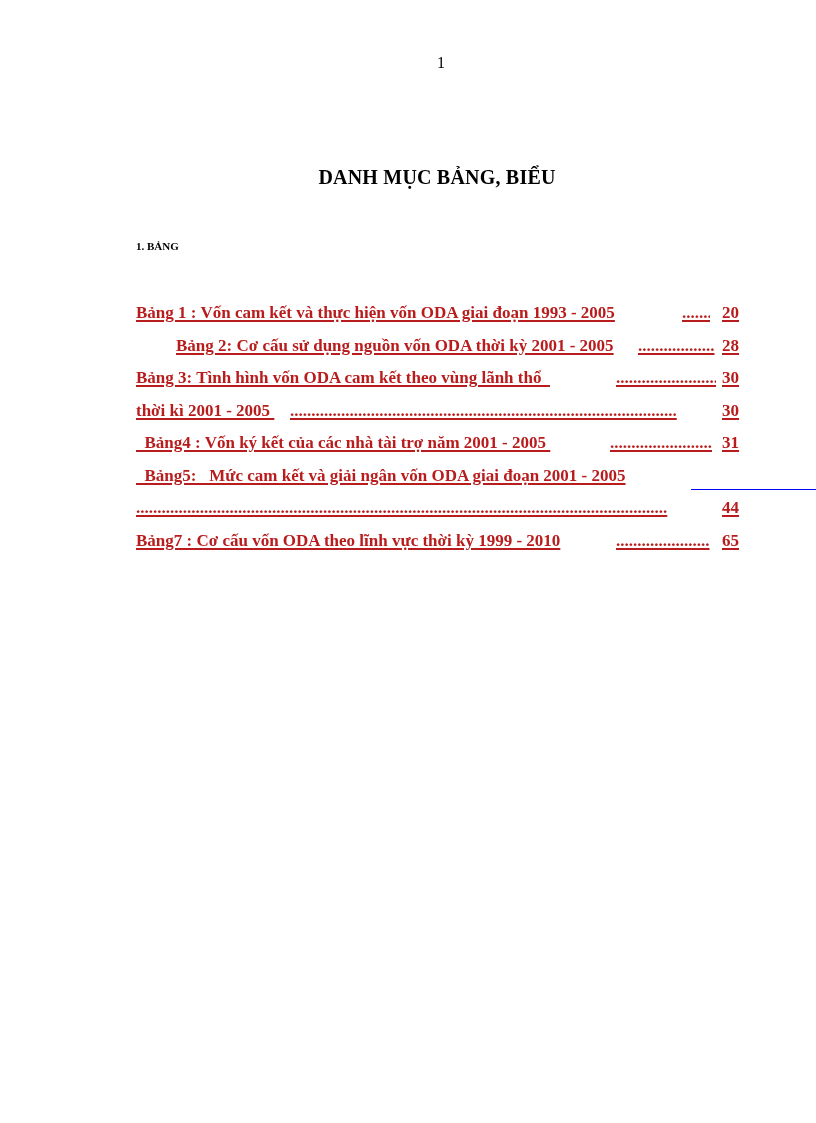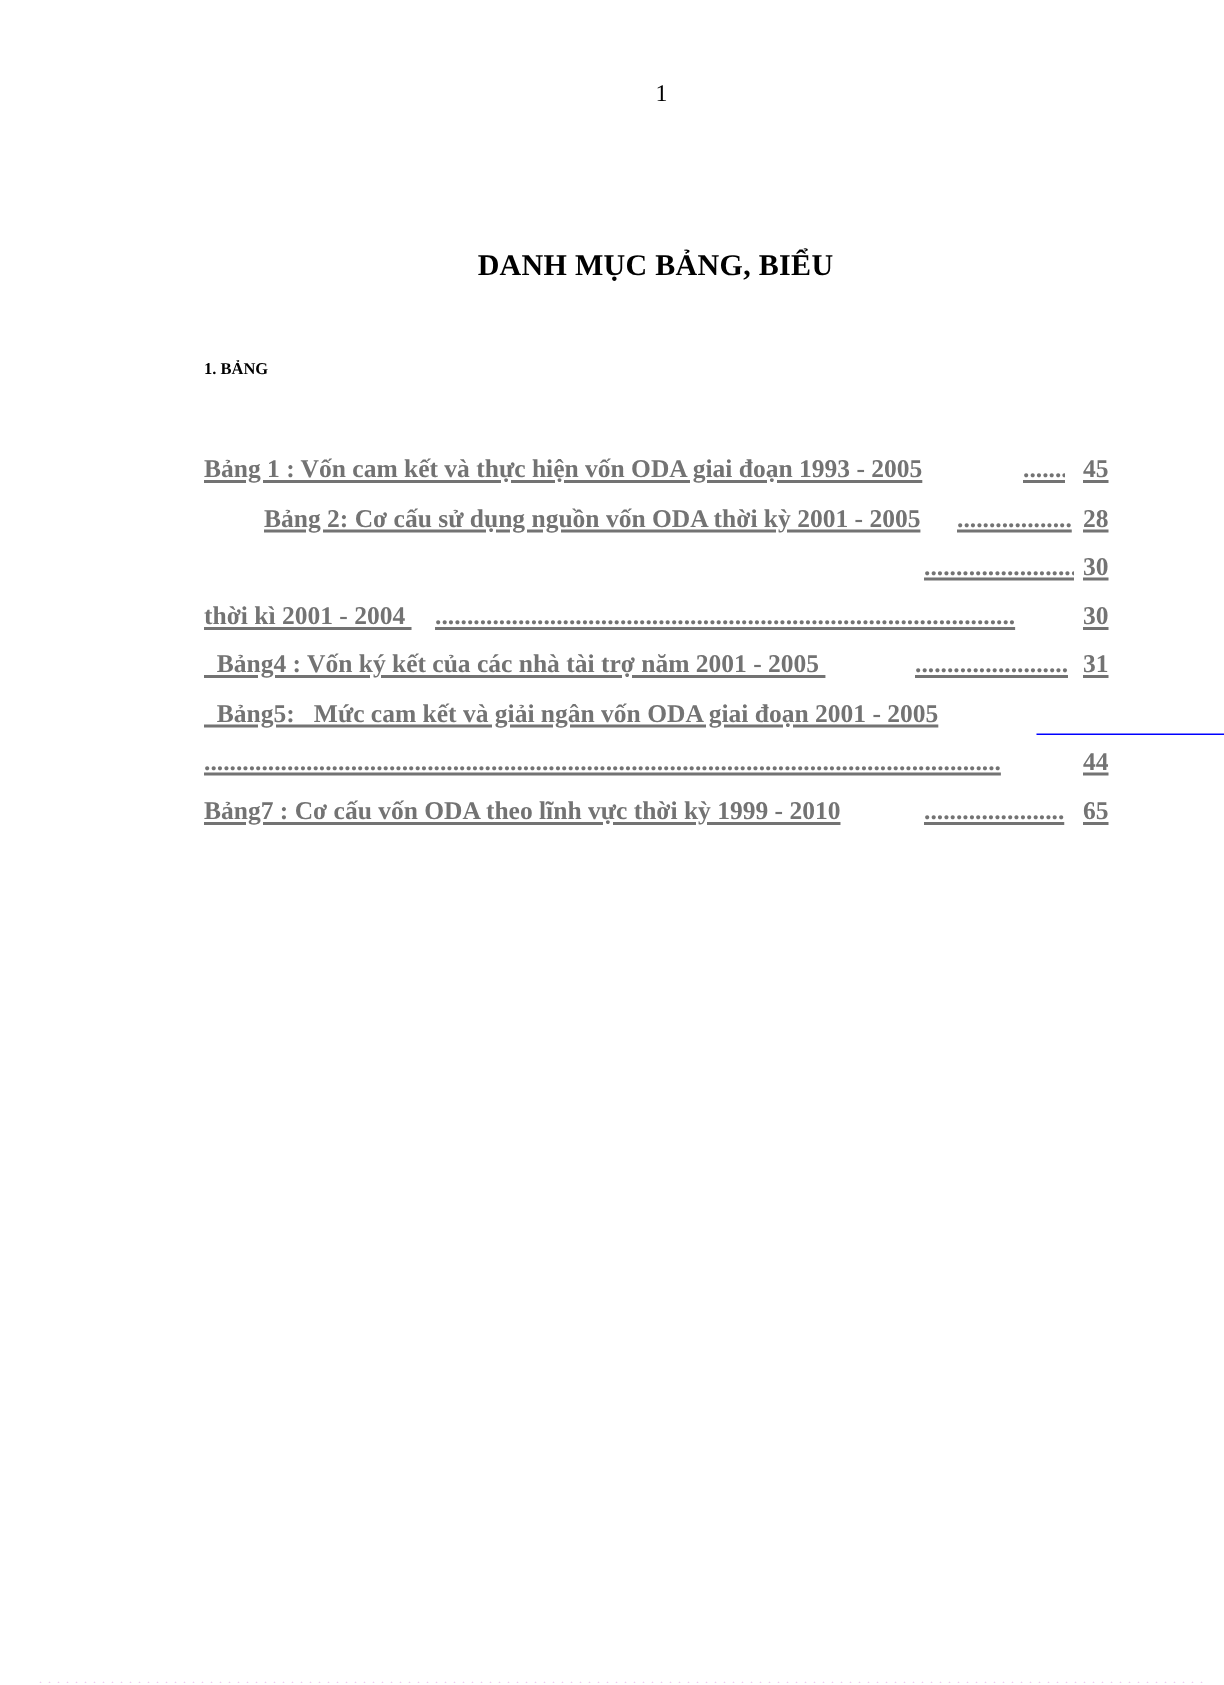--- a/index.html
+++ b/index.html
@@ -44,21 +44,21 @@
       position: absolute;
       top: 302px;
       left: 136px;
       width: 603px;
     }
     .toc-line {
       position: relative;
       height: 32.5px;
       font-size: 17px;
       font-weight: bold;
-      color: #737373;
+      color: #b91c1c;
       white-space: nowrap;
     }
     .toc-line .txt {
       position: absolute;
       left: 0;
       top: 0;
       line-height: 22px;
       text-decoration: underline;
       text-decoration-thickness: 2px;
       text-underline-offset: 2px;
@@ -109,36 +109,37 @@
 
 <div class="doc-title">DANH MỤC BẢNG, BIỂU</div>
 
 <div class="section-heading">1. BẢNG</div>
 
 <div class="toc-list">
 
   <div class="toc-line">
     <span class="txt" style="white-space: pre;">Bảng 1 : Vốn cam kết và thực hiện vốn ODA giai đoạn 1993 - 2005</span>
     <span class="leader" style="left:546px;width:28px;">........</span>
-    <span class="pg" style="white-space: pre;">45</span>
+    <span class="pg" style="white-space: pre;">20</span>
   </div>
 
   <div class="toc-line">
     <span class="txt" style="white-space: pre; margin-left: 40px;">Bảng 2: Cơ cấu sử dụng nguồn vốn ODA thời kỳ 2001 - 2005</span>
     <span class="leader" style="left:502px;width:78px;">..................</span>
     <span class="pg" style="white-space: pre;">28</span>
   </div>
 
   <div class="toc-line">
+    <span class="txt" style="white-space: pre;">Bảng 3: Tình hình vốn ODA cam kết theo vùng lãnh thổ  </span>
     <span class="leader" style="left:480px;width:100px;">........................</span>
     <span class="pg" style="white-space: pre;">30</span>
   </div>
 
   <div class="toc-line">
-    <span class="txt" style="white-space: pre;">thời kì 2001 - 2004 </span>
+    <span class="txt" style="white-space: pre;">thời kì 2001 - 2005 </span>
     <span class="leader" style="left:154px;width:426px;">...........................................................................................</span>
     <span class="pg" style="white-space: pre;">30</span>
   </div>
 
   <div class="toc-line">
     <span class="txt" style="white-space: pre;">  Bảng4 : Vốn ký kết của các nhà tài trợ năm 2001 - 2005 </span>
     <span class="leader" style="left:474px;width:106px;">........................</span>
     <span class="pg" style="white-space: pre; text-align: right;">31</span>
   </div>
 

